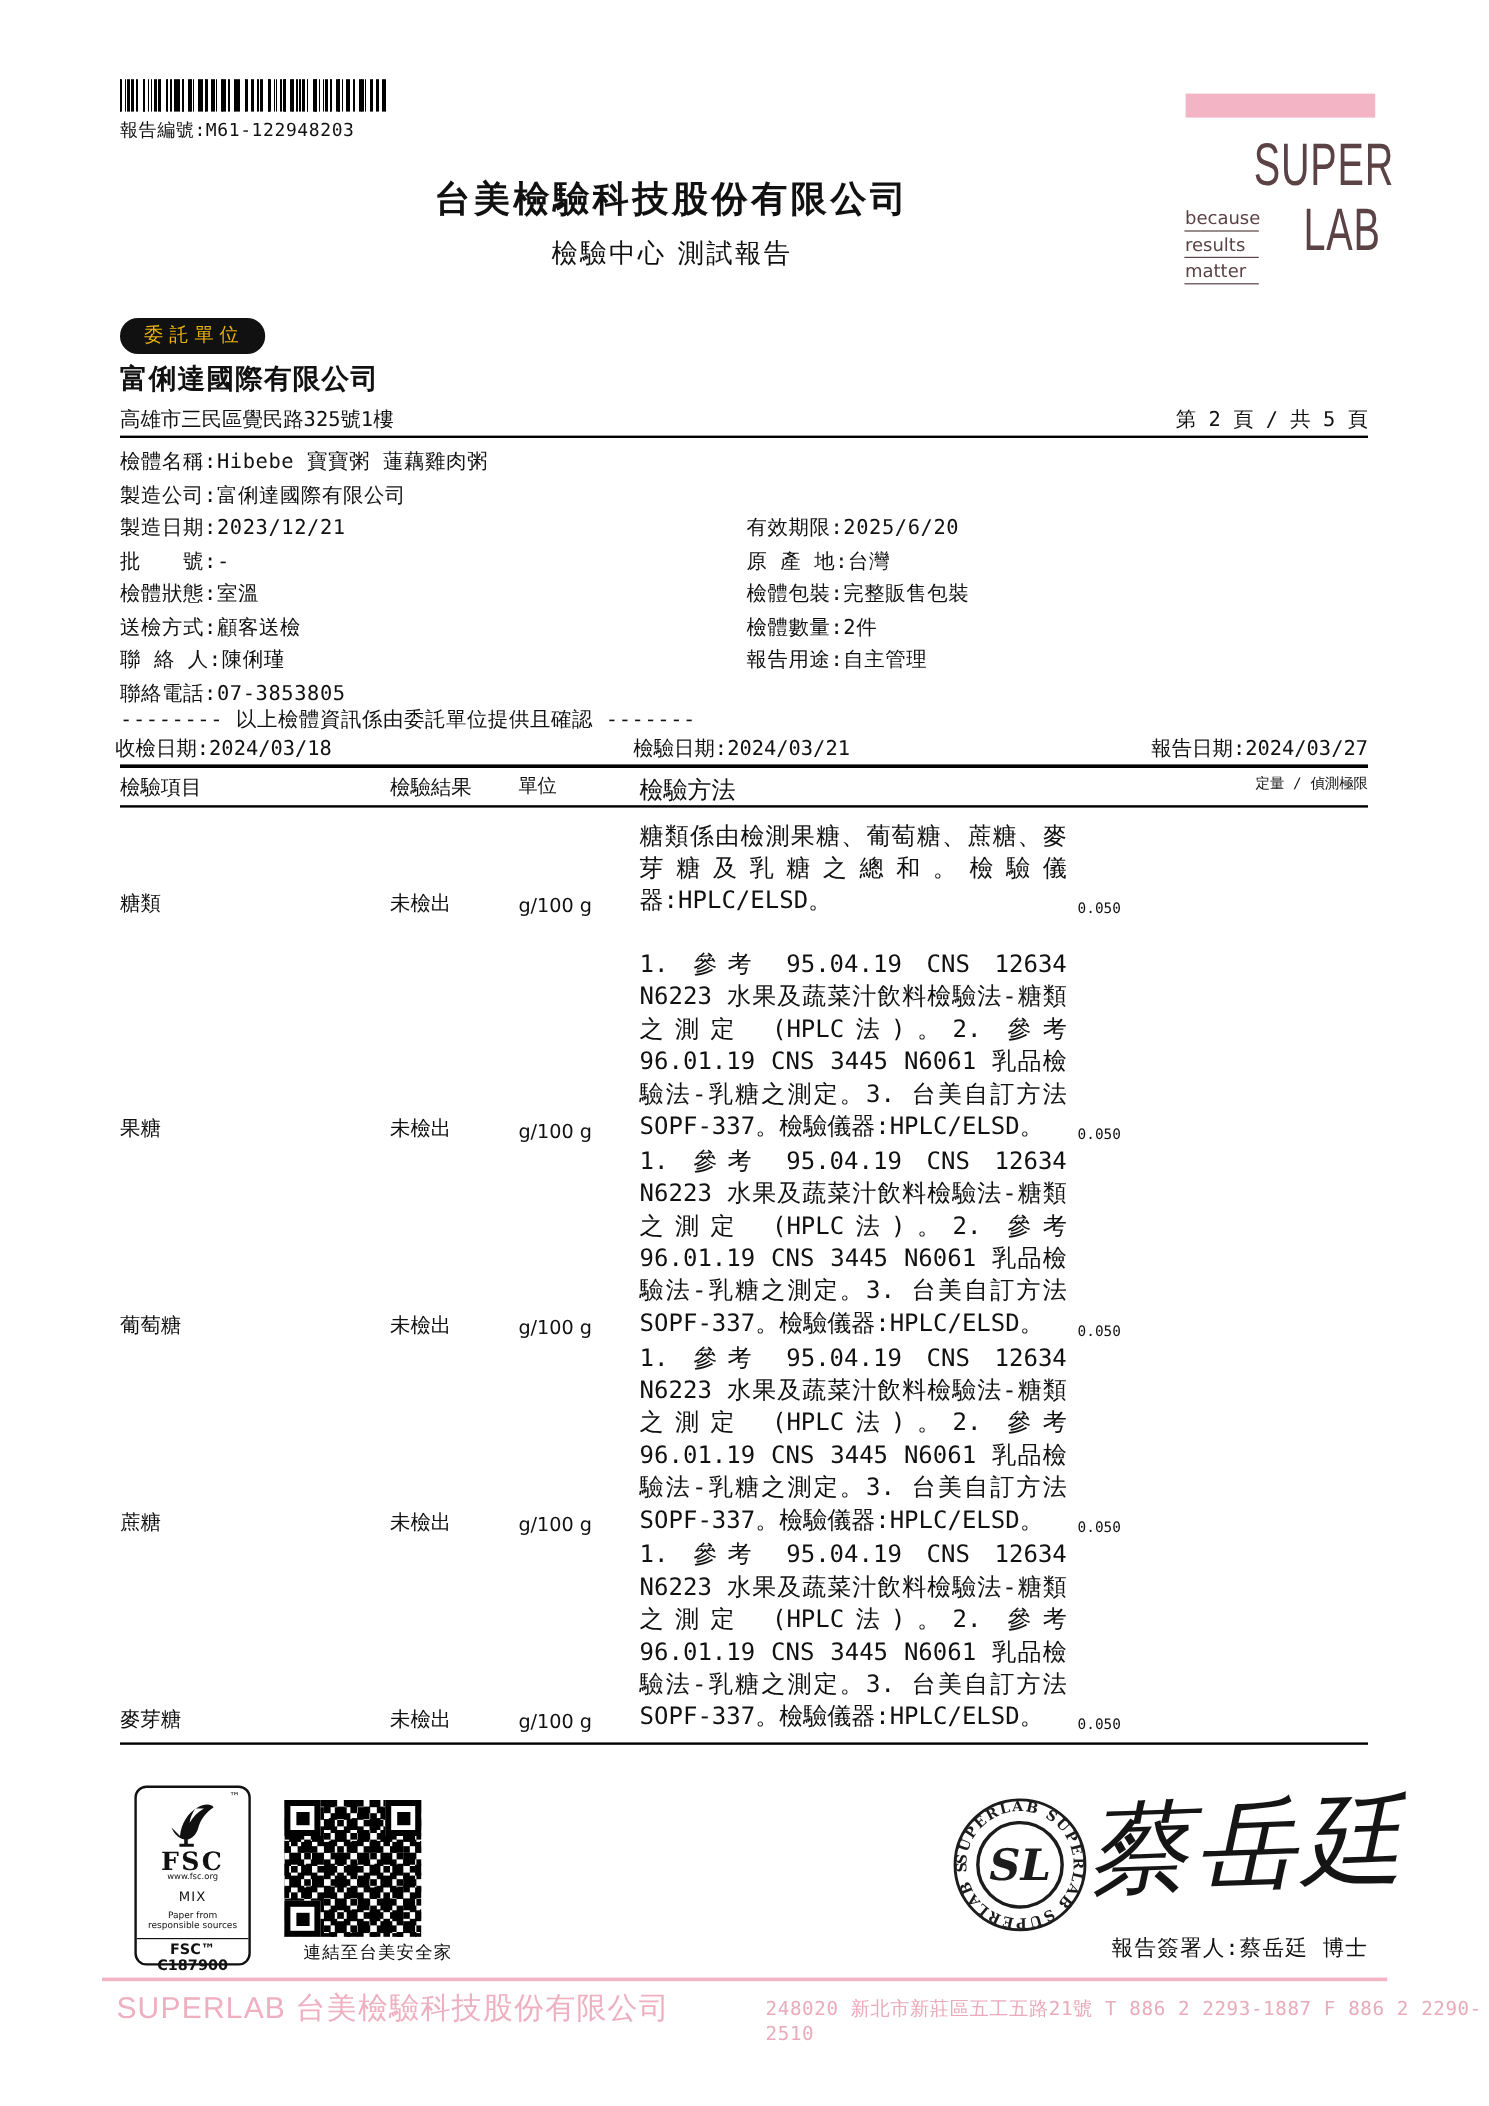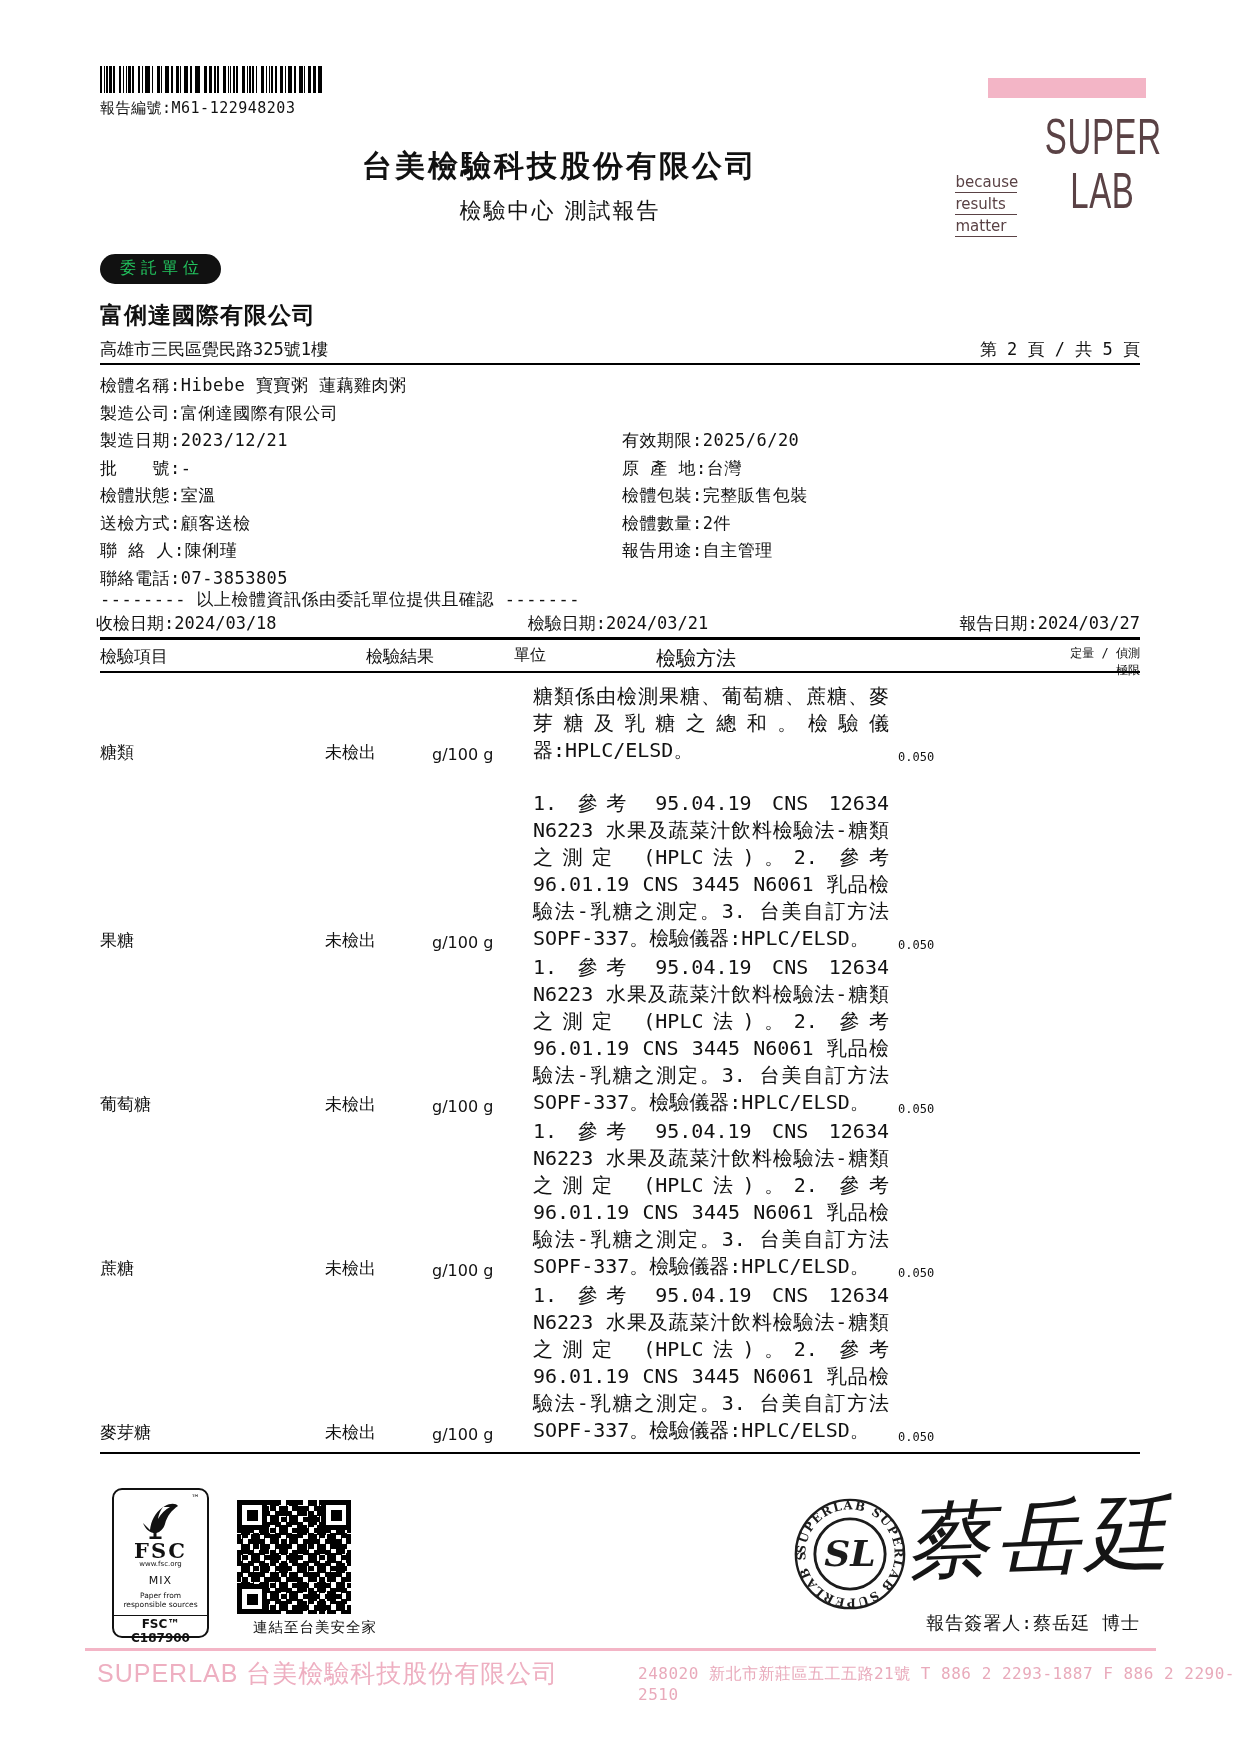--- a/index.html
+++ b/index.html
@@ -27,54 +27,54 @@
     font-family:"DejaVu Sans",sans-serif;font-size:22px;letter-spacing:2px;}
   
   .logo{position:absolute;left:988px;top:78px;width:167px;}
   .logo-topbar{width:158px;height:20px;background:#f3b5c6;margin-left:0;}
   .logo-super{
     font-family:"Liberation Sans",sans-serif;color:#5a4245;
     font-size:50px;font-weight:500;line-height:1;
     transform:scaleX(.66);transform-origin:right center;
     text-align:right;margin-top:14px;letter-spacing:1px;
   }
-  .logo-row{display:flex;justify-content:flex-end;align-items:flex-start;gap:20px;margin-top:4px;}
+  .logo-row{display:flex;justify-content:flex-end;align-items:flex-start;gap:4px;margin-top:4px;}
   .logo-tagline{padding-top:8px;}
   .logo-tagline div{
     font-family:"DejaVu Sans",sans-serif;color:#5a4245;font-size:15px;line-height:17px;
     border-bottom:1.5px solid #5a4245;width:62px;margin-bottom:3px;padding-bottom:1px;
   }
   .logo-lab{
     font-family:"Liberation Sans",sans-serif;color:#5a4245;
     font-size:50px;font-weight:500;line-height:1;
     transform:scaleX(.66);transform-origin:right center;letter-spacing:1px;
   }
   .logo-sidebar{width:21px;height:58px;background:#f3b5c6;margin-top:2px;}
   
   .client-badge{
-    position:absolute;left:100px;top:254px;
-    background:#111;color:#22c55e;border-radius:15px;
+    position:absolute;left:100px;top:265px;
+    background:#111;color:#eab308;border-radius:15px;
     font-size:16px;letter-spacing:5px;padding:4px 17px 5px 20px;
     font-family:Liberation Mono, monospace;
   }
   .client-name{position:absolute;left:100px;top:300px;font-size:23px;font-weight:bold;
     font-family:"DejaVu Sans",sans-serif;letter-spacing:1px;}
   .addr-row{position:absolute;left:100px;right:101px;top:338px;display:flex;
     justify-content:space-between;font-size:17px;}
   .rule{position:absolute;left:100px;right:101px;background:#000;}
   .rule-addr{top:363px;height:1.5px;}
   
   .info-left{position:absolute;left:100px;top:372px;font-size:17px;line-height:27.5px;letter-spacing:.5px;}
   .info-right{position:absolute;left:622px;top:427px;font-size:17px;line-height:27.5px;letter-spacing:.5px;}
   .confirm-note{position:absolute;left:100px;top:588px;font-size:17px;letter-spacing:.5px;}
   .dates-row{position:absolute;left:96px;right:101px;top:612px;display:flex;
     justify-content:space-between;font-size:17px;}
   .rule-thick{top:637px;height:3px;}
   
-  .thead{position:absolute;left:100px;right:101px;top:645px;display:flex;font-size:17px;gap:41px;}
+  .thead{position:absolute;left:100px;right:101px;top:645px;display:flex;font-size:17px;}
   .rule-mid{top:671px;height:2px;}
   .tbody{position:absolute;left:100px;right:101px;top:683px;}
   .trow{display:flex;align-items:flex-end;}
   .c-item{width:225px;font-size:17px;}
   .c-result{width:107px;font-size:17px;}
   .c-unit{width:101px;font-size:16px;font-family:"DejaVu Sans",sans-serif;}
   .c-method{width:356px;font-size:20px;line-height:27px;text-align:justify;}
   .c-limit{flex:1;padding-left:9px;font-size:12px;}
   .h-limit{flex:1;text-align:right;}
   .row-gap-lg{margin-bottom:26px;}

